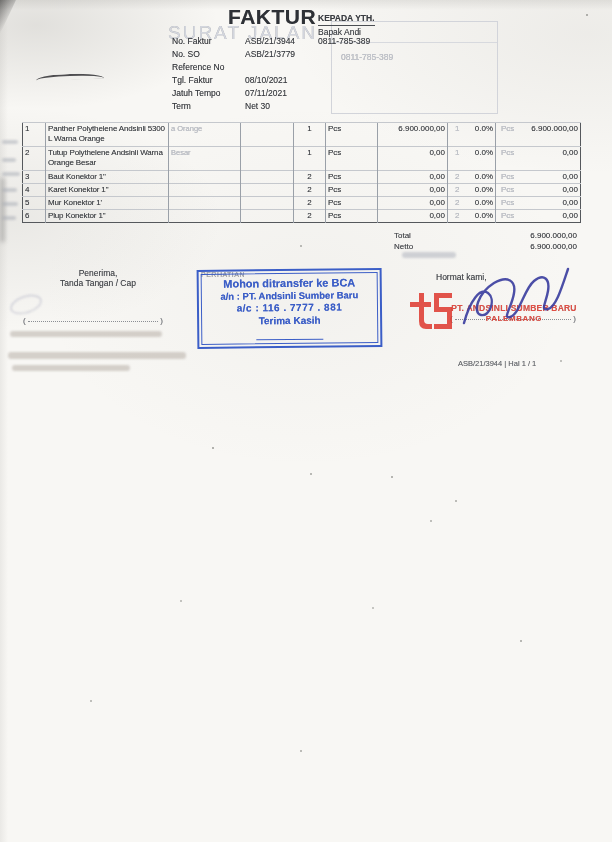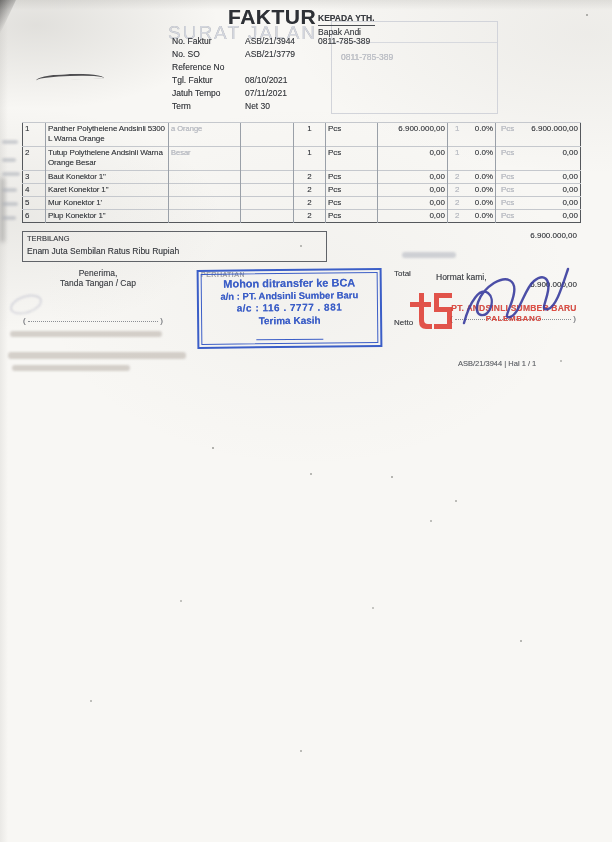--- a/index.html
+++ b/index.html
@@ -72,21 +72,21 @@
   .gp{position:absolute;left:5px;top:1px;font-size:8px;}
   .gd{position:absolute;left:2px;top:1px;font-size:7.5px;}
 
   
   .terbilang{position:absolute;left:22px;top:231px;width:303px;height:29px;
     border:1px solid #606368;font-size:8.5px;}
   .terb-label{font-size:7.5px;padding:2px 4px 0;color:#44474c;}
   .terb-text{padding:3px 4px 0;color:#3d4045;}
   .totals{position:absolute;left:377px;top:230px;width:202px;font-size:8px;line-height:11px;}
   .trow{display:flex;}
-  .tlabel{margin-left:17px;color:#44474c;margin-top:38px;}
+  .tlabel{margin-left:17px;color:#44474c;}
   .tvalue{margin-left:auto;padding-right:2px;}
   .netto-smudge{position:absolute;left:402px;top:252px;width:54px;height:6px;
     background:rgba(160,165,178,.45);filter:blur(1.2px);border-radius:3px;}
 
   
   .penerima{position:absolute;left:37px;top:268px;width:122px;text-align:center;
     font-size:8.5px;line-height:10px;color:#44474c;}
   .paren-line{position:absolute;display:flex;align-items:flex-end;font-size:8px;color:#7d8086;}
   .paren-line .leader{flex:1;border-bottom:1px dotted #8b8e94;margin:0 2px 3px;}
   .pl-left{left:23px;top:316px;width:140px;}
@@ -255,24 +255,20 @@
       <td></td>
       <td class="ctr">2</td>
       <td>Pcs</td>
       <td class="num">0,00</td>
       <td class="num"><span class="gq ghost">2</span><span>0.0%</span></td>
       <td class="num"><span class="gp ghost">Pcs</span><span>0,00</span></td>
     </tr>
   </tbody>
     </table>
 
-  <div class="terbilang">
-    <div class="terb-label">TERBILANG</div>
-    <div class="terb-text">Enam Juta Sembilan Ratus Ribu Rupiah</div>
-  </div>
   <div class="totals">
     <div class="trow">
       <span class="tlabel">Total</span>
       <span class="tvalue">6.900.000,00</span>
     </div>
     <div class="trow">
       <span class="tlabel">Netto</span>
       <span class="tvalue">6.900.000,00</span>
     </div>
   </div>

